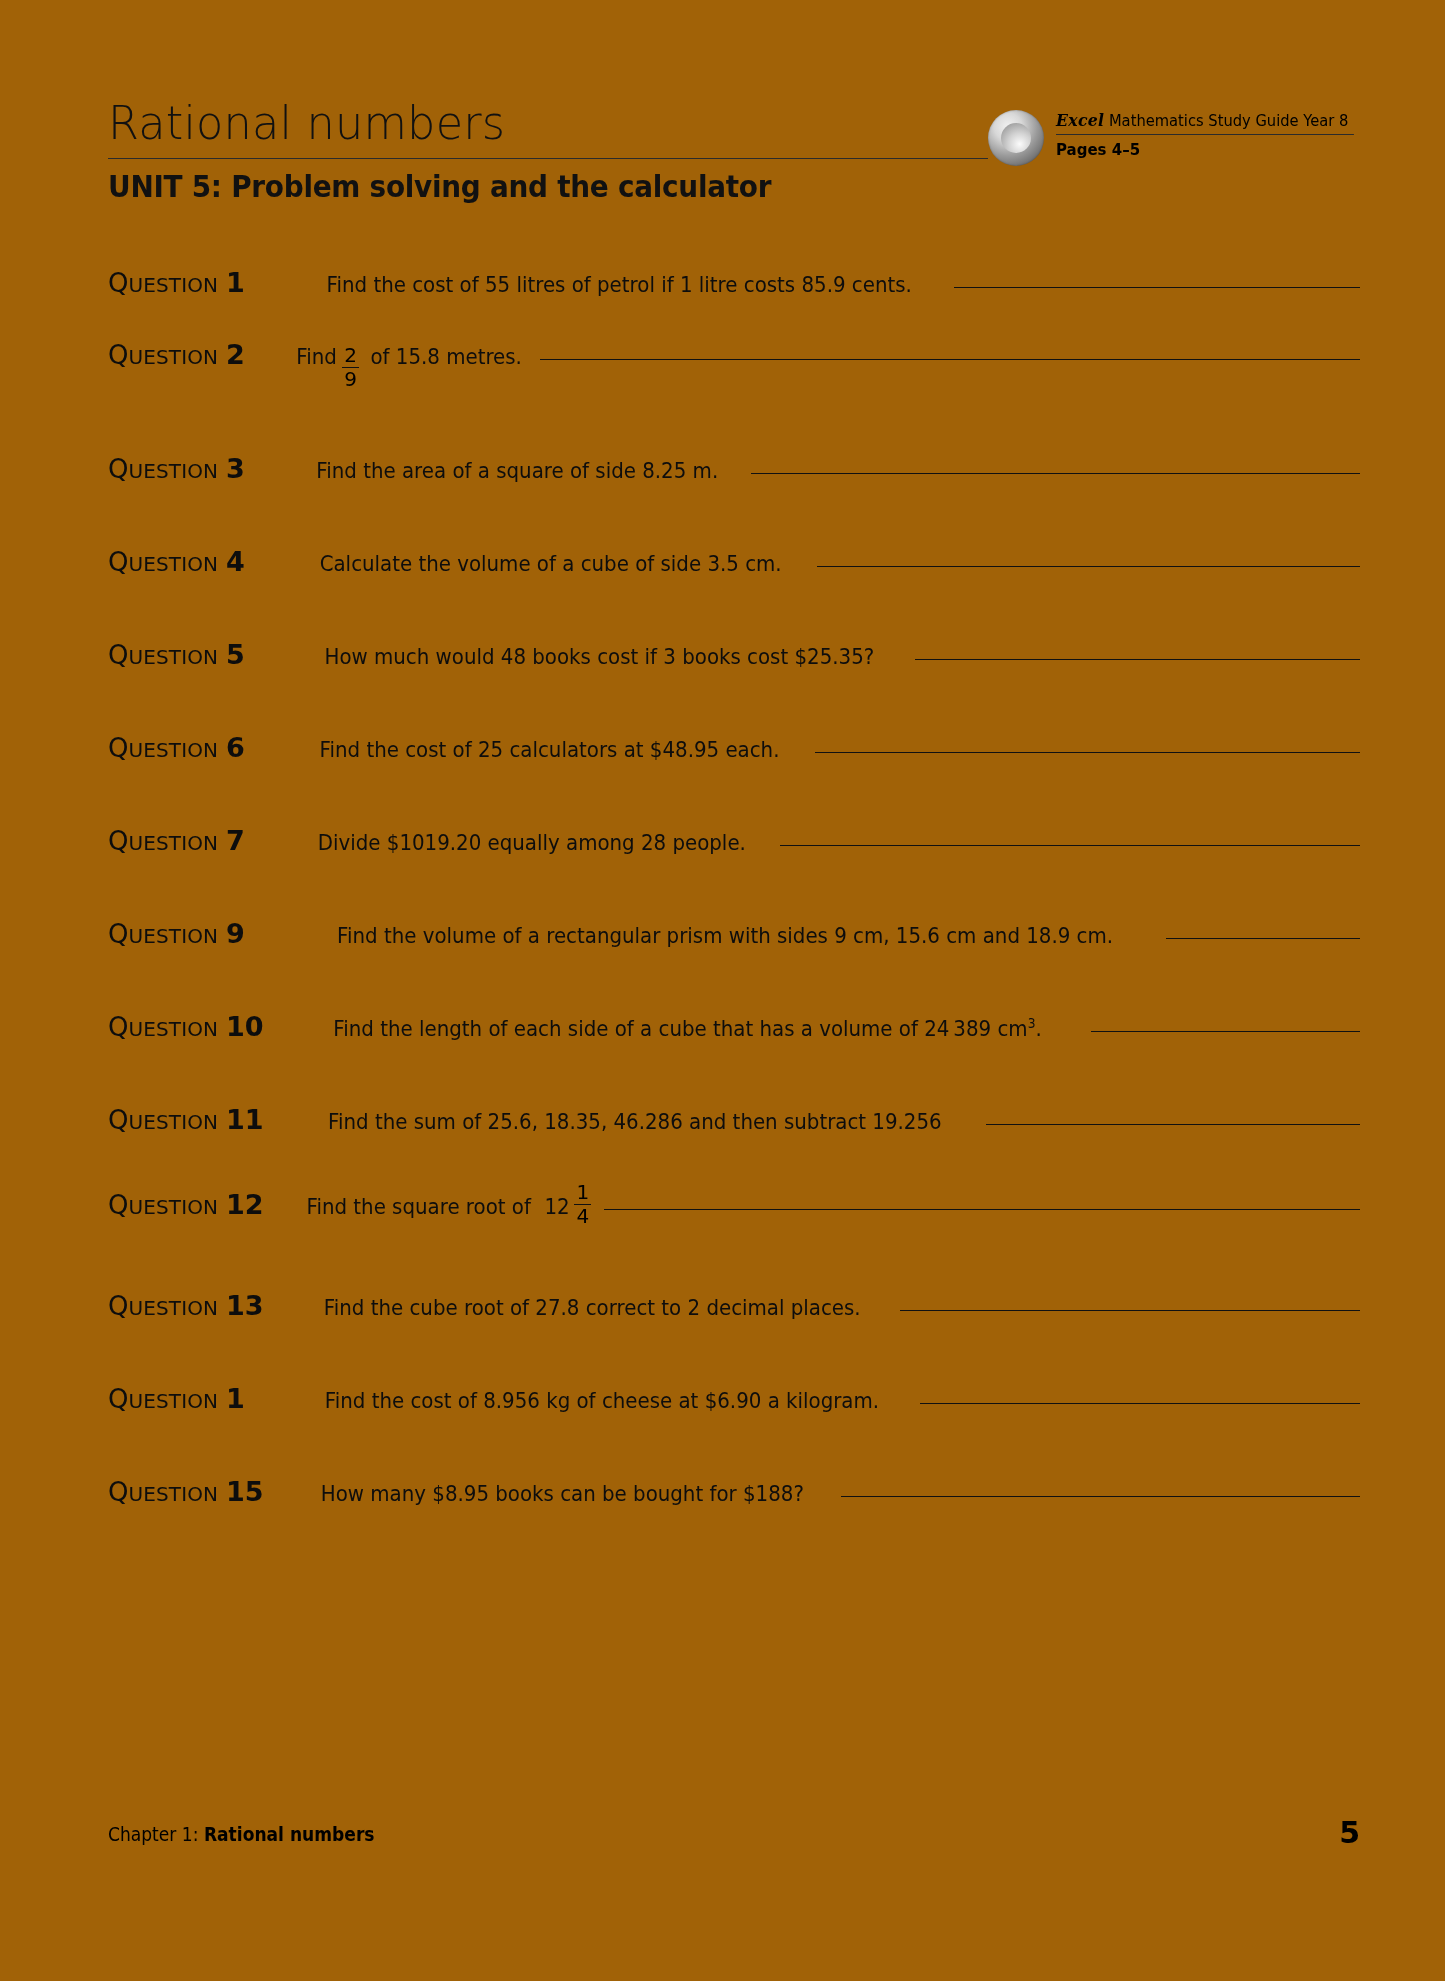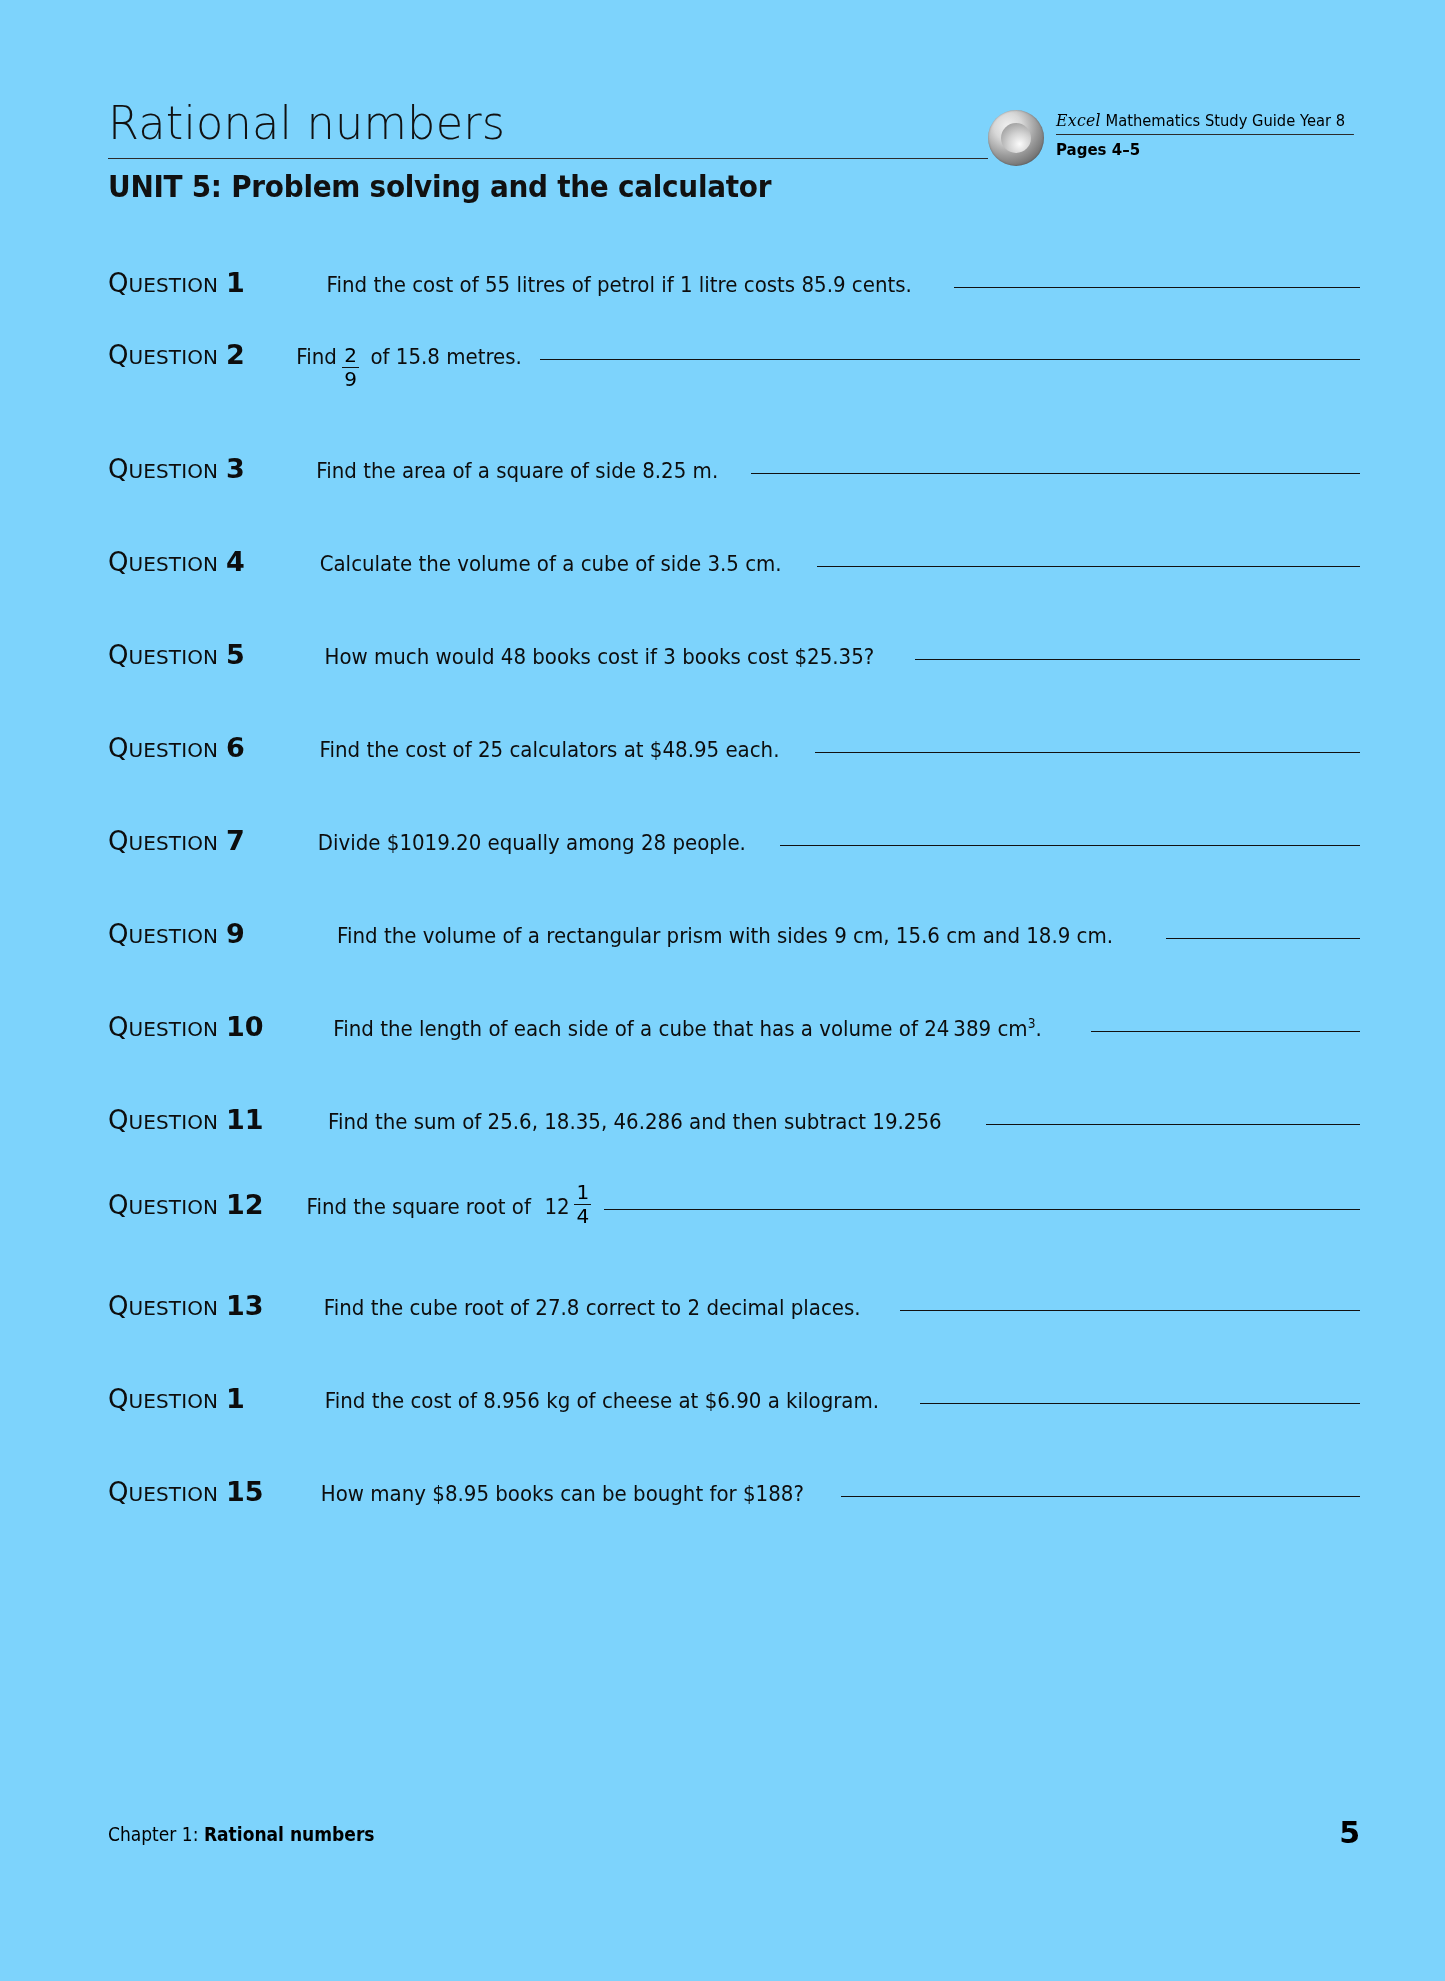--- a/index.html
+++ b/index.html
@@ -14,21 +14,21 @@
     font-family: "Liberation Sans", sans-serif;
     color: #000000;
     overflow: hidden;
   }
 
   .page {
     position: absolute;
     left: 0; top: 0;
     width: 1445px;
     height: 1981px;
-    background: #7dd3fc;
+    background: #a16207;
   }
 
   
   .header {
     position: absolute;
     left: 108px;
     top: 96px;
     width: 1252px;
     height: 110px;
   }
@@ -114,21 +114,21 @@
     font-size: 15px;
     line-height: 22px;
     white-space: nowrap;
     border-bottom: 1.1px solid #2b2b2b;
     padding-bottom: 2px;
     transform: scaleX(0.98);
     transform-origin: left top;
   }
   .badge-brand {
     font-family: "DejaVu Serif", serif;
-    font-weight: 400;
+    font-weight: 700;
     font-style: italic;
     font-size: 16px;
     letter-spacing: 0.3px;
   }
   .badge-product {
     font-family: "DejaVu Sans", sans-serif;
     font-weight: 400;
     font-size: 15px;
   }
   .badge-line2 {

